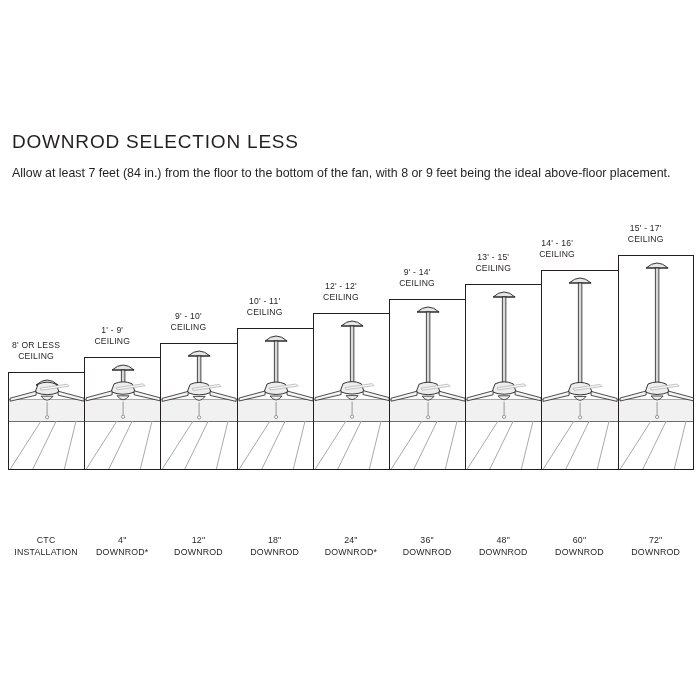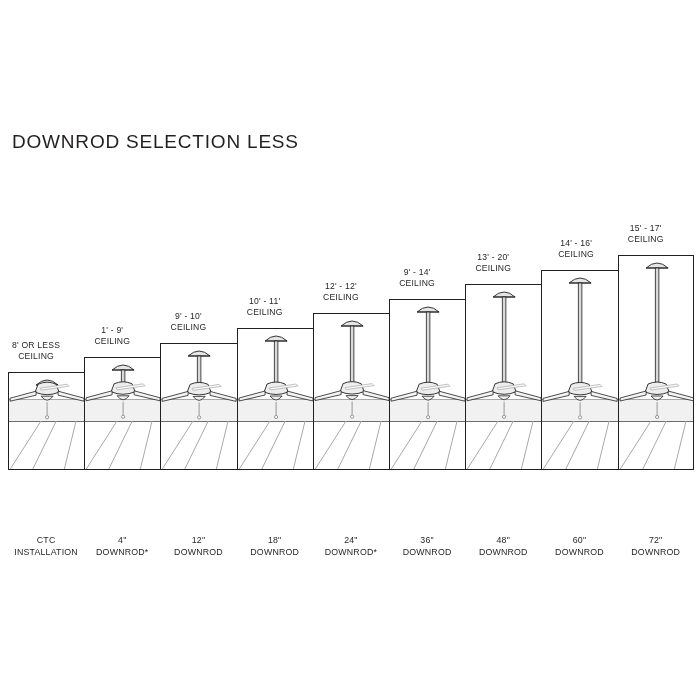--- a/index.html
+++ b/index.html
@@ -120,20 +120,21 @@
     left: 0;
     top: 0;
   }
 </style>
 </head>
 <body>
 
 <div id="page">
 
   <h1 class="title">DOWNROD SELECTION LESS</h1>
+  <p class="subtitle">Allow at least 7 feet (84 in.) from the floor to the bottom of the fan, with 8 or 9 feet being the ideal above-floor placement.</p>
 
   <div id="diagram">
       <div class="room" style="left: 8px; top: 156.8px; width: 76.2px; height: 98.2px;">
         <div class="wallshade" style="left: 0px; top: 26.2px; width: 76.2px; height: 22px; background: rgb(241, 241, 241);"></div>
         <div class="floorline" style="top: 48.2px; background: rgb(109, 110, 113);"></div>
         <div class="floorline thin" style="top: 26.2px; background: rgb(167, 169, 172);"></div>
         <svg width="76.2" height="52" class="fan-svg" style="top: 48.2px;">
           <line x1="0" y1="50" x2="32.004" y2="0" stroke="#a7a9ac" stroke-width="1"></line>
           <line x1="22.86" y1="50" x2="47.244" y2="0" stroke="#a7a9ac" stroke-width="1"></line>
           <line x1="54.864" y1="50" x2="67.056" y2="0" stroke="#a7a9ac" stroke-width="1"></line>
@@ -300,21 +301,21 @@
           <rect x="36.300000000000004" y="12" width="3.6" height="86.80000000000001" fill="#d9d9d9" stroke="#231f20" stroke-width="0.8"></rect>
           <path d="M 29.1 98.80000000000001 Q 38.1 94.80000000000001 47.1 98.80000000000001 L 50.1 106.80000000000001 Q 38.1 111.80000000000001 26.1 106.80000000000001 Z" fill="#ededed" stroke="#231f20" stroke-width="0.9"></path>
           <path d="M 27.1 105.80000000000001 L 1.1000000000000014 112.80000000000001 L 1.1000000000000014 115.80000000000001 L 27.1 109.80000000000001 Z" fill="#f4f4f4" stroke="#231f20" stroke-width="0.8"></path>
           <path d="M 49.1 105.80000000000001 L 75.1 112.80000000000001 L 75.1 115.80000000000001 L 49.1 109.80000000000001 Z" fill="#f4f4f4" stroke="#231f20" stroke-width="0.8"></path>
           <path d="M 31.1 102.80000000000001 L 58.1 98.80000000000001 L 60.1 100.80000000000001 L 32.1 104.80000000000001 Z" fill="#fafafa" stroke="#a7a9ac" stroke-width="0.7"></path>
           <path d="M 32.1 110.80000000000001 Q 38.1 118.80000000000001 44.1 110.80000000000001 Z" fill="#efefef" stroke="#231f20" stroke-width="0.8"></path>
           <line x1="38.1" y1="116.80000000000001" x2="38.1" y2="129.8" stroke="#6d6e71" stroke-width="0.7"></line>
           <circle cx="38.1" cy="131.8" r="1.6" fill="#ffffff" stroke="#6d6e71" stroke-width="0.7"></circle>
         </svg>
       </div>
-      <div class="ceil-label" style="left: 457.2px; top: 37.2px; width: 72.2px;">13' - 20'
+      <div class="ceil-label" style="left: 457.2px; top: 37.2px; width: 72.2px;">13' - 15'
 CEILING</div>
       <div class="rod-label" style="left: 465.2px; top: 275px; width: 76.2px;">48"
 DOWNROD</div>
       <div class="room" style="left: 541.4px; top: 54.6px; width: 76.2px; height: 200.4px;">
         <div class="wallshade" style="left: 0px; top: 128.4px; width: 76.2px; height: 22px; background: rgb(241, 241, 241);"></div>
         <div class="floorline" style="top: 150.4px; background: rgb(109, 110, 113);"></div>
         <div class="floorline thin" style="top: 128.4px; background: rgb(167, 169, 172);"></div>
         <svg width="76.2" height="52" class="fan-svg" style="top: 150.4px;">
           <line x1="0" y1="50" x2="32.004" y2="0" stroke="#a7a9ac" stroke-width="1"></line>
           <line x1="22.86" y1="50" x2="47.244" y2="0" stroke="#a7a9ac" stroke-width="1"></line>
@@ -326,21 +327,21 @@
           <rect x="36.300000000000004" y="12" width="3.6" height="101.4" fill="#d9d9d9" stroke="#231f20" stroke-width="0.8"></rect>
           <path d="M 29.1 113.4 Q 38.1 109.4 47.1 113.4 L 50.1 121.4 Q 38.1 126.4 26.1 121.4 Z" fill="#ededed" stroke="#231f20" stroke-width="0.9"></path>
           <path d="M 27.1 120.4 L 1.1000000000000014 127.4 L 1.1000000000000014 130.4 L 27.1 124.4 Z" fill="#f4f4f4" stroke="#231f20" stroke-width="0.8"></path>
           <path d="M 49.1 120.4 L 75.1 127.4 L 75.1 130.4 L 49.1 124.4 Z" fill="#f4f4f4" stroke="#231f20" stroke-width="0.8"></path>
           <path d="M 31.1 117.4 L 58.1 113.4 L 60.1 115.4 L 32.1 119.4 Z" fill="#fafafa" stroke="#a7a9ac" stroke-width="0.7"></path>
           <path d="M 32.1 125.4 Q 38.1 133.4 44.1 125.4 Z" fill="#efefef" stroke="#231f20" stroke-width="0.8"></path>
           <line x1="38.1" y1="131.4" x2="38.1" y2="144.4" stroke="#6d6e71" stroke-width="0.7"></line>
           <circle cx="38.1" cy="146.4" r="1.6" fill="#ffffff" stroke="#6d6e71" stroke-width="0.7"></circle>
         </svg>
       </div>
-      <div class="ceil-label" style="left: 540px; top: 22.6px; width: 72.2px;">14' - 16'
+      <div class="ceil-label" style="left: 521px; top: 22.6px; width: 72.2px;">14' - 16'
 CEILING</div>
       <div class="rod-label" style="left: 541.4px; top: 275px; width: 76.2px;">60"
 DOWNROD</div>
       <div class="room last" style="left: 617.6px; top: 40px; width: 76.2px; height: 215px;">
         <div class="wallshade" style="left: 0px; top: 143px; width: 76.2px; height: 22px; background: rgb(241, 241, 241);"></div>
         <div class="floorline" style="top: 165px; background: rgb(109, 110, 113);"></div>
         <div class="floorline thin" style="top: 143px; background: rgb(167, 169, 172);"></div>
         <svg width="76.2" height="52" class="fan-svg" style="top: 165px;">
           <line x1="0" y1="50" x2="32.004" y2="0" stroke="#a7a9ac" stroke-width="1"></line>
           <line x1="22.86" y1="50" x2="47.244" y2="0" stroke="#a7a9ac" stroke-width="1"></line>

